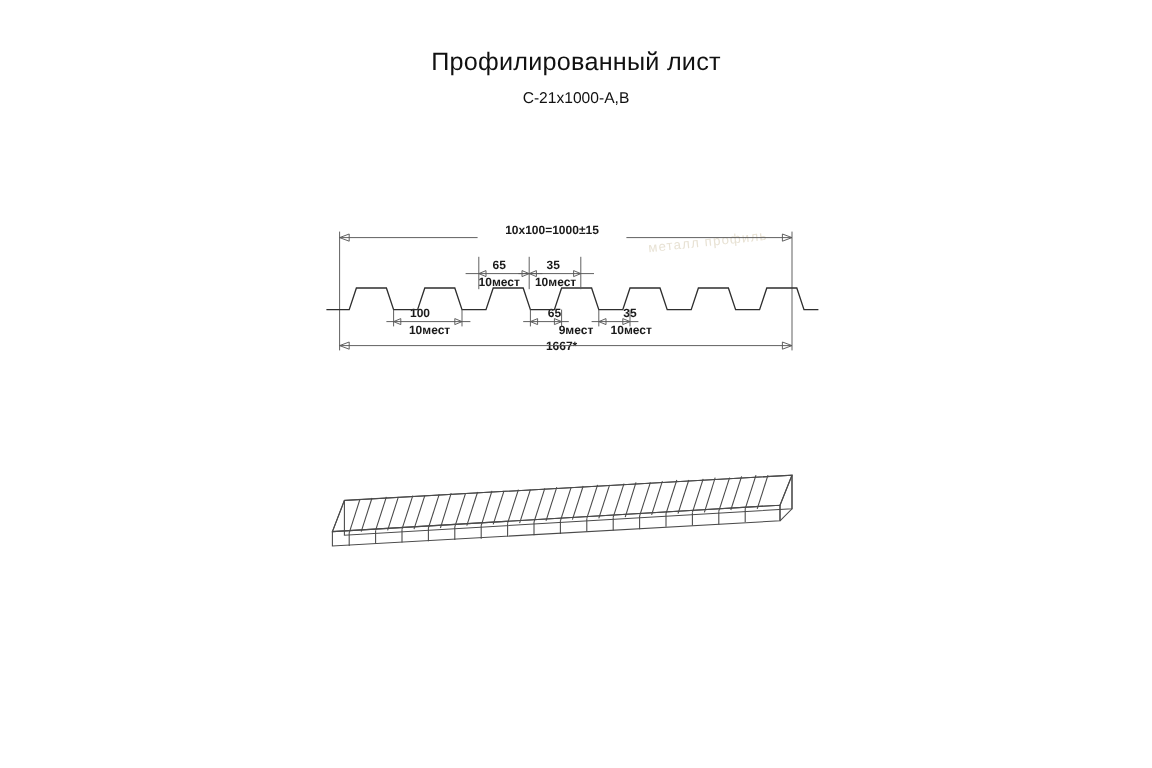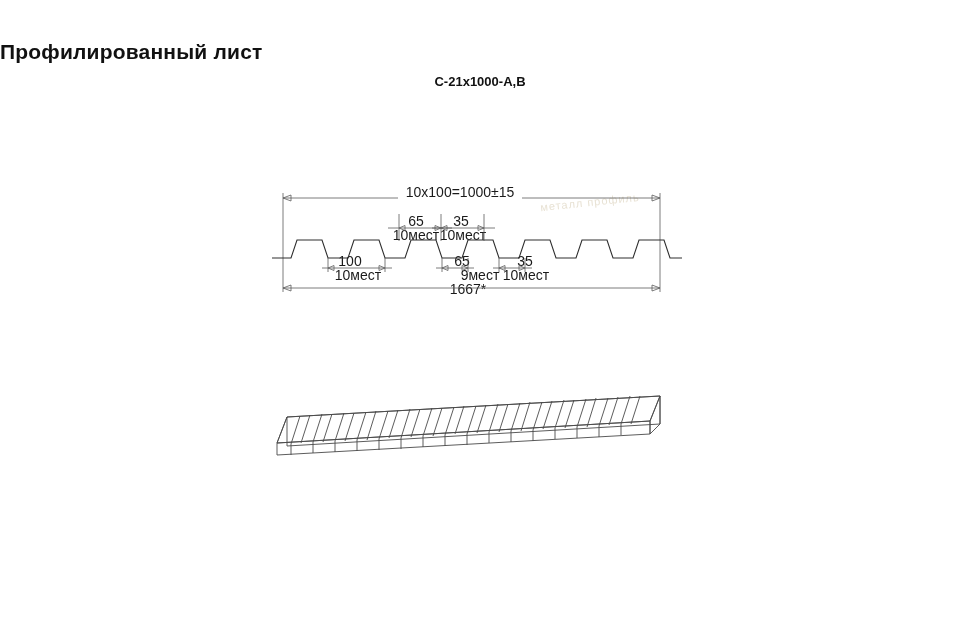--- a/index.html
+++ b/index.html
@@ -20,43 +20,44 @@
     left: 0;
     top: 0;
     width: 960px;
     height: 640px;
   }
   .title {
     position: absolute;
     left: 0;
     top: 40px;
     width: 960px;
-    text-align: left;
+    text-align: center;
     font-size: 21px;
-    font-weight: bold;
+    font-weight: normal;
     letter-spacing: 0.2px;
     color: #111111;
   }
   .subtitle {
     position: absolute;
     left: 0;
     top: 74px;
     width: 960px;
     text-align: center;
     font-size: 13px;
-    font-weight: bold;
+    font-weight: normal;
     color: #111111;
   }
   .dim-label {
     position: absolute;
-    font-size: 14px;
+    font-size: 10px;
     color: #1a1a1a;
     white-space: nowrap;
     text-align: center;
     line-height: 11px;
+    font-weight: bold;
   }
   svg {
     position: absolute;
     left: 0;
     top: 0;
     overflow: visible;
   }
   .thin {
     stroke: #5a5a5a;
     stroke-width: 0.8;

